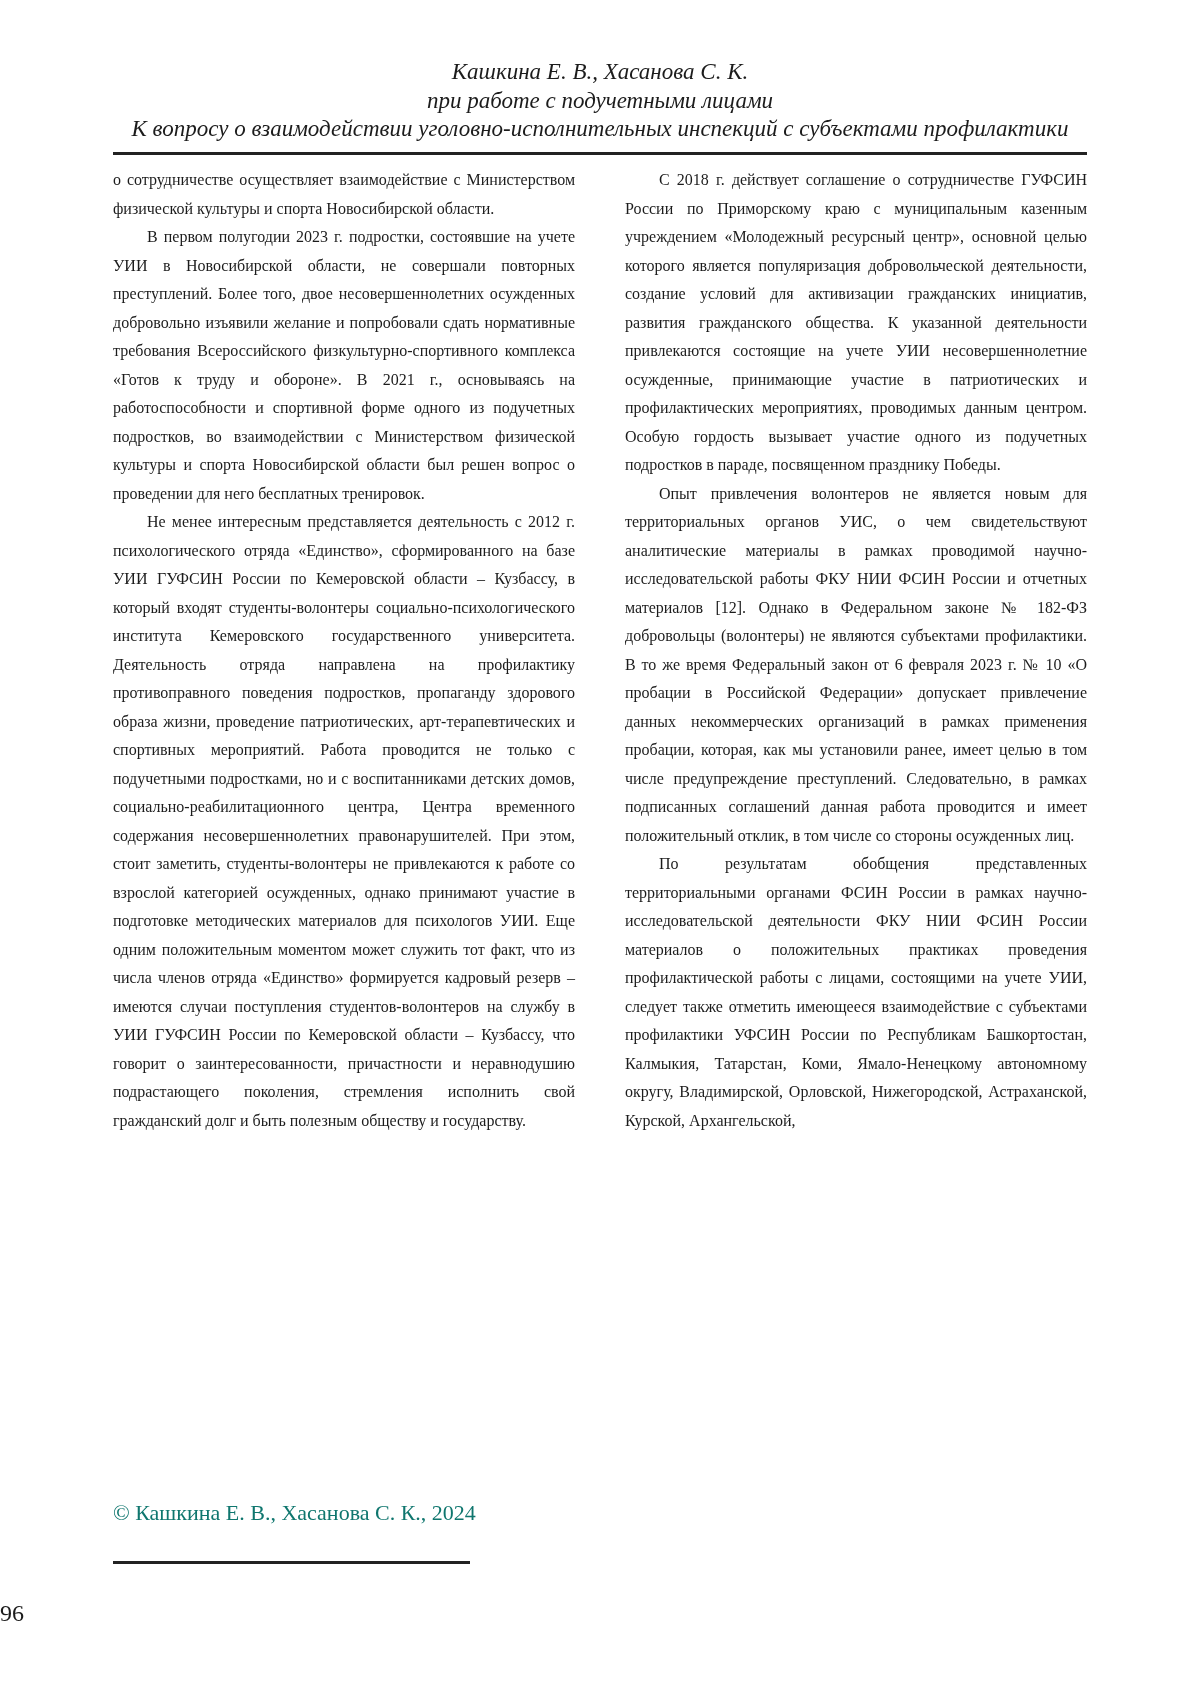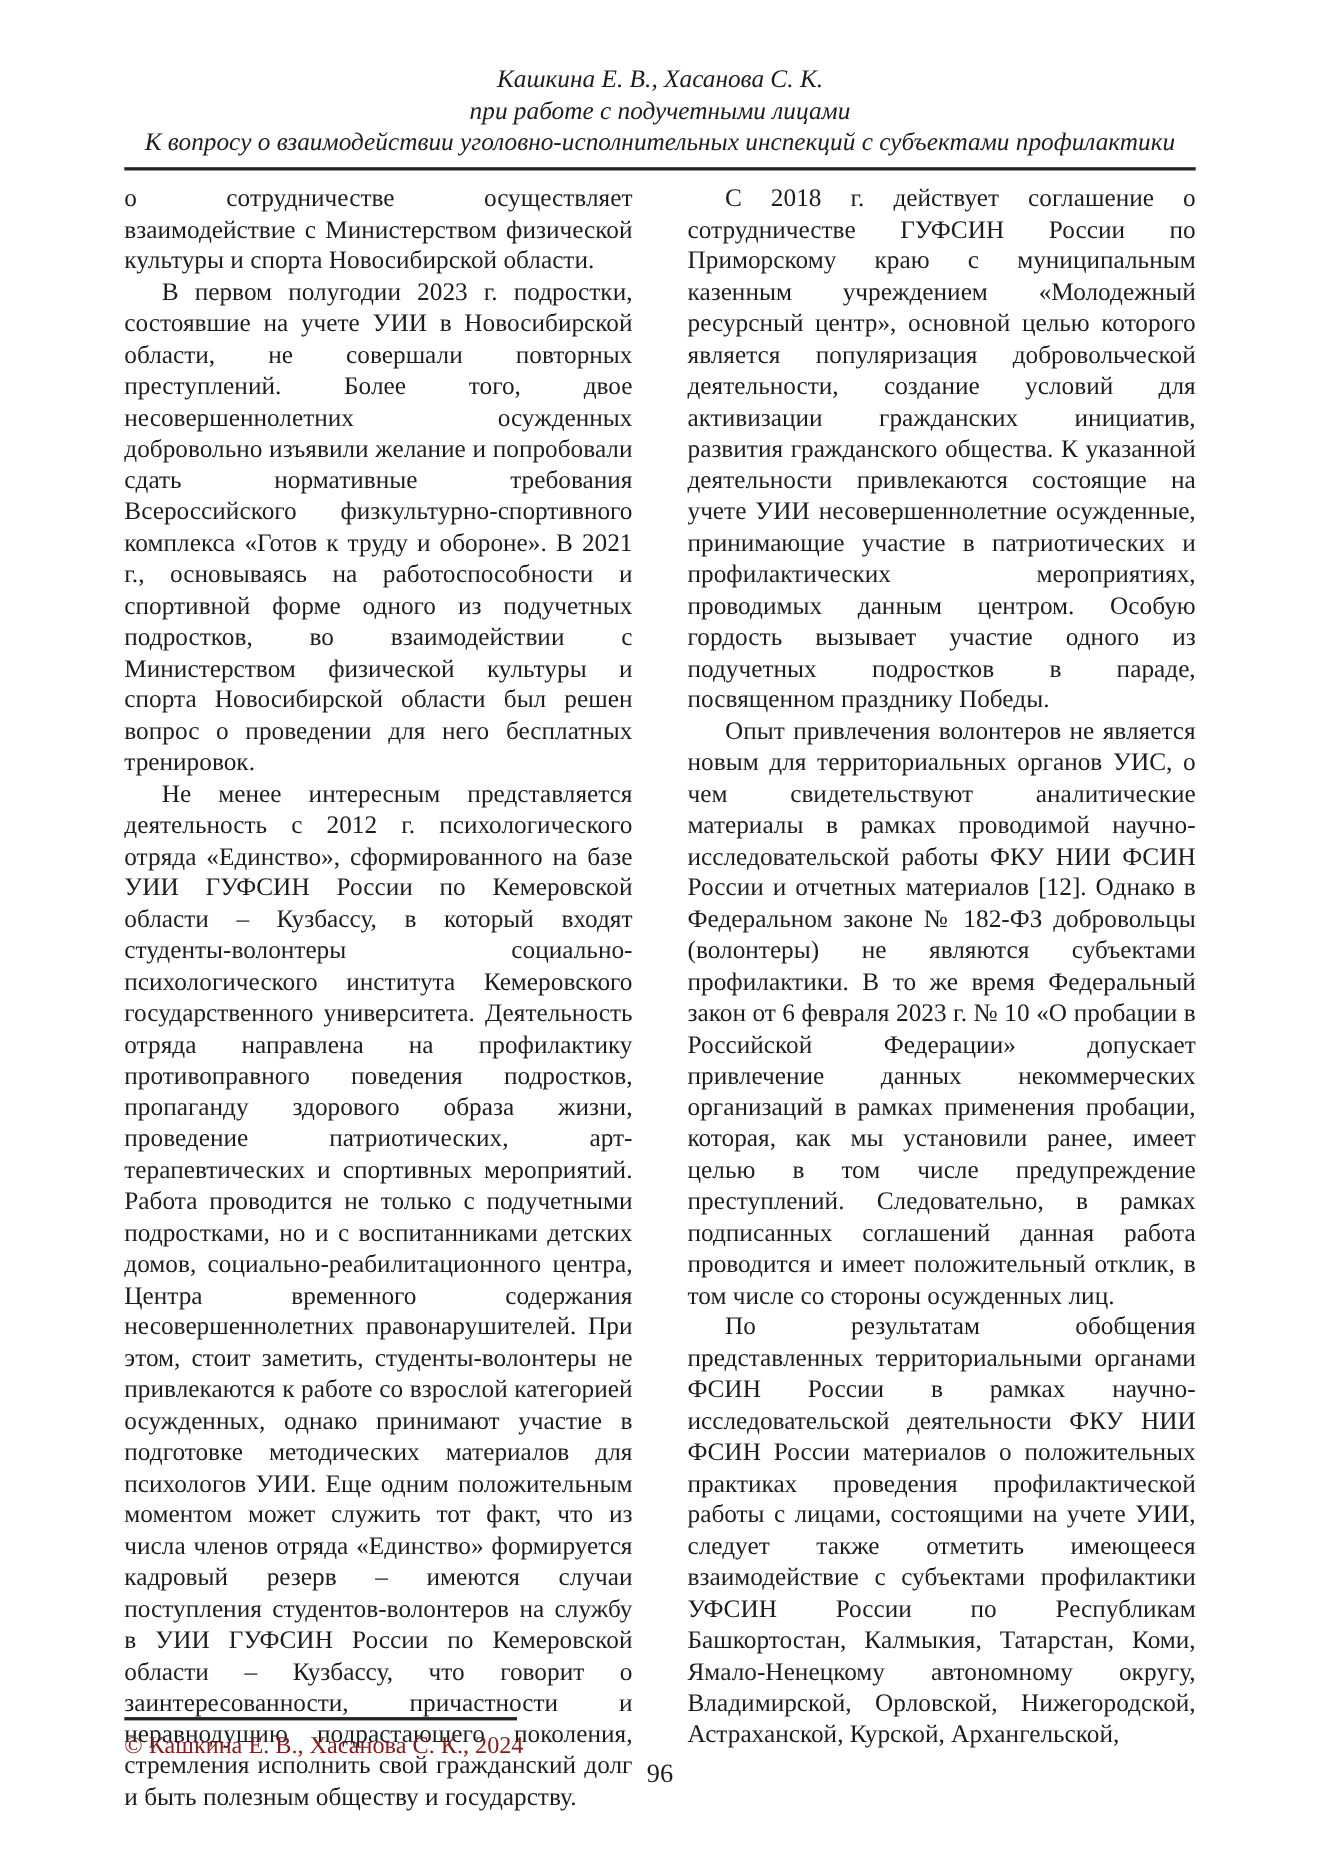--- a/index.html
+++ b/index.html
@@ -41,49 +41,49 @@
   .columns {
     position: absolute;
     top: 166px;
     left: 113px;
     width: 974px;
     display: flex;
     gap: 50px;
   }
   .col {
     width: 462px;
-    font-size: 23px;
+    font-size: 16px;
     line-height: 28.5px;
     text-align: justify;
     color: #1c1c1c;
   }
   .col p { margin: 0; }
   .col p.indent { text-indent: 34px; }
   .footnote-rule {
     position: absolute;
     top: 1561px;
     left: 113px;
     width: 357px;
     height: 3px;
     background: #222222;
   }
   .copyright {
     position: absolute;
-    top: 1574px;
+    top: 1500px;
     left: 113px;
     font-size: 22px;
     line-height: 26px;
-    color: #7f1d1d;
+    color: #0f766e;
   }
   .page-number {
     position: absolute;
     top: 1600px;
     left: 0;
     width: 1200px;
-    text-align: center;
+    text-align: left;
     font-size: 24px;
     color: #1c1c1c;
   }
 </style>
 </head>
 <body>
 
 <div class="page">
 
   <div class="header">

